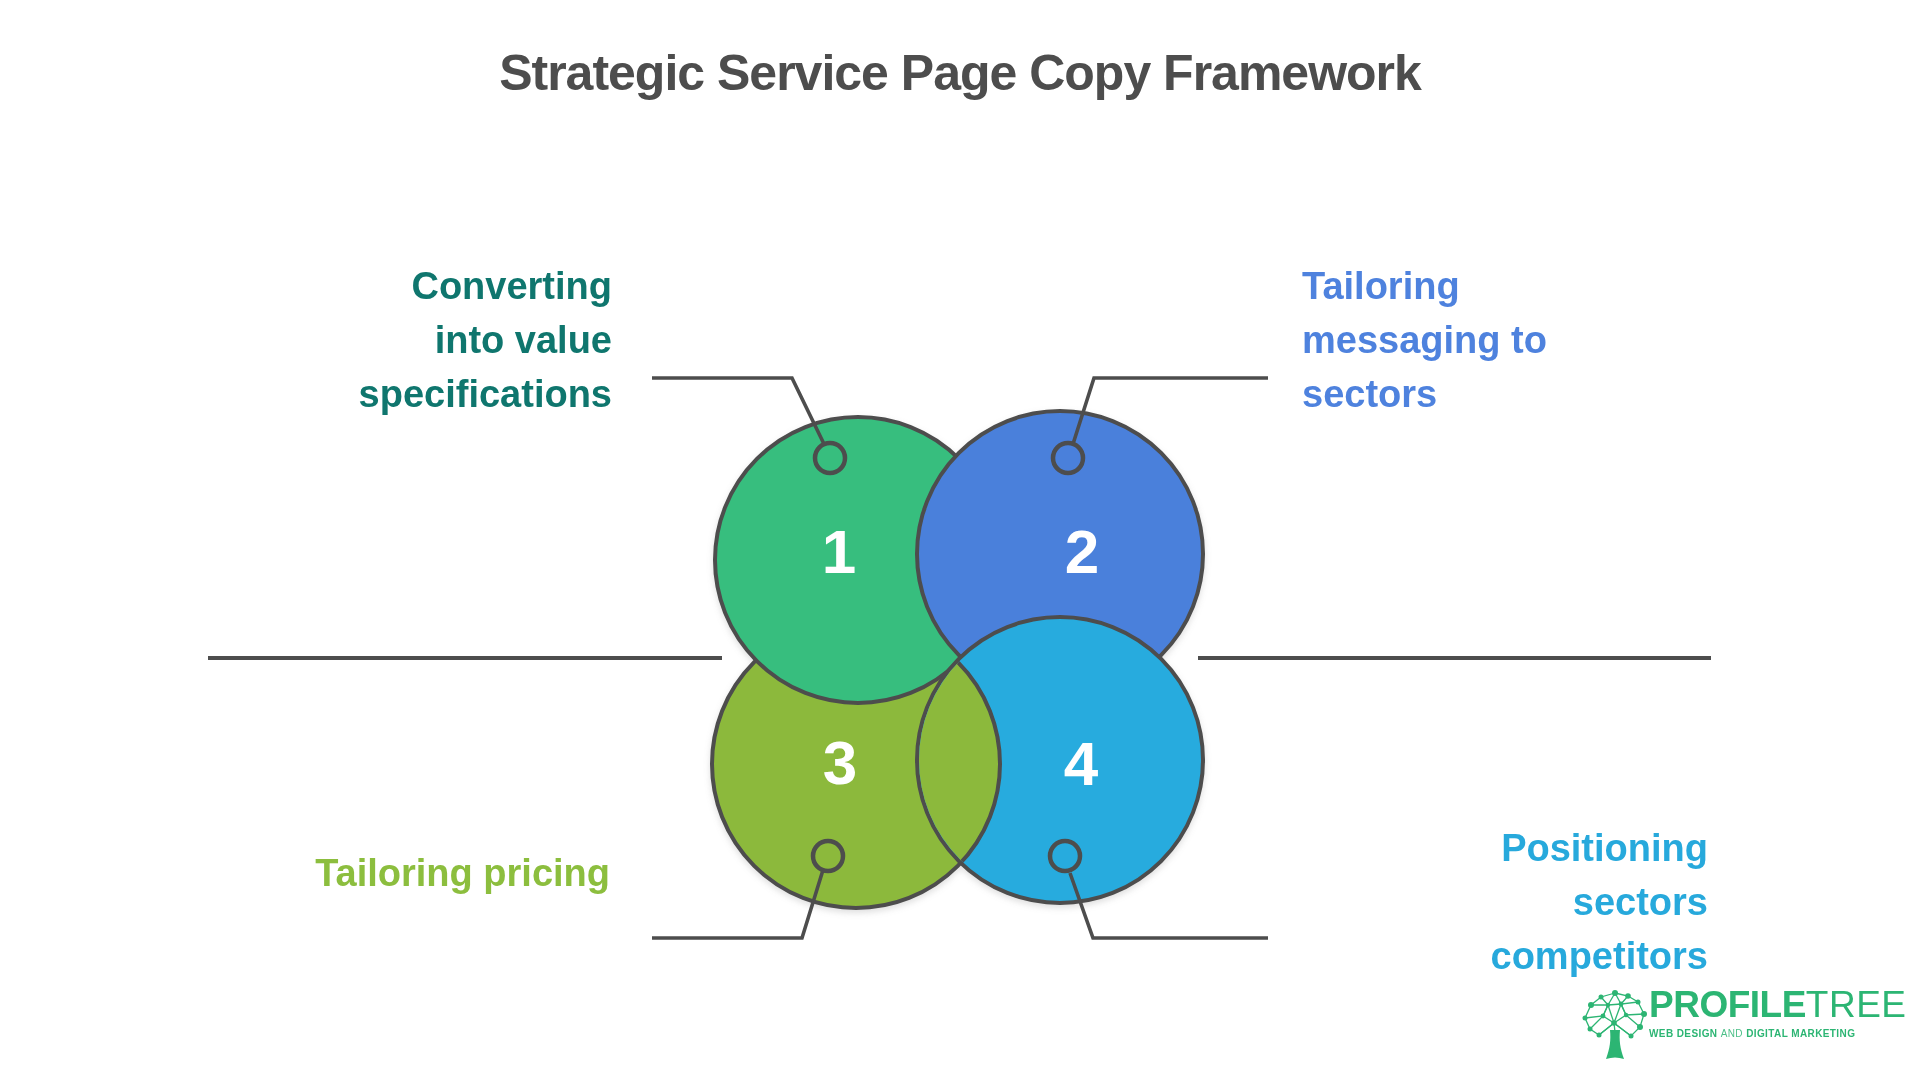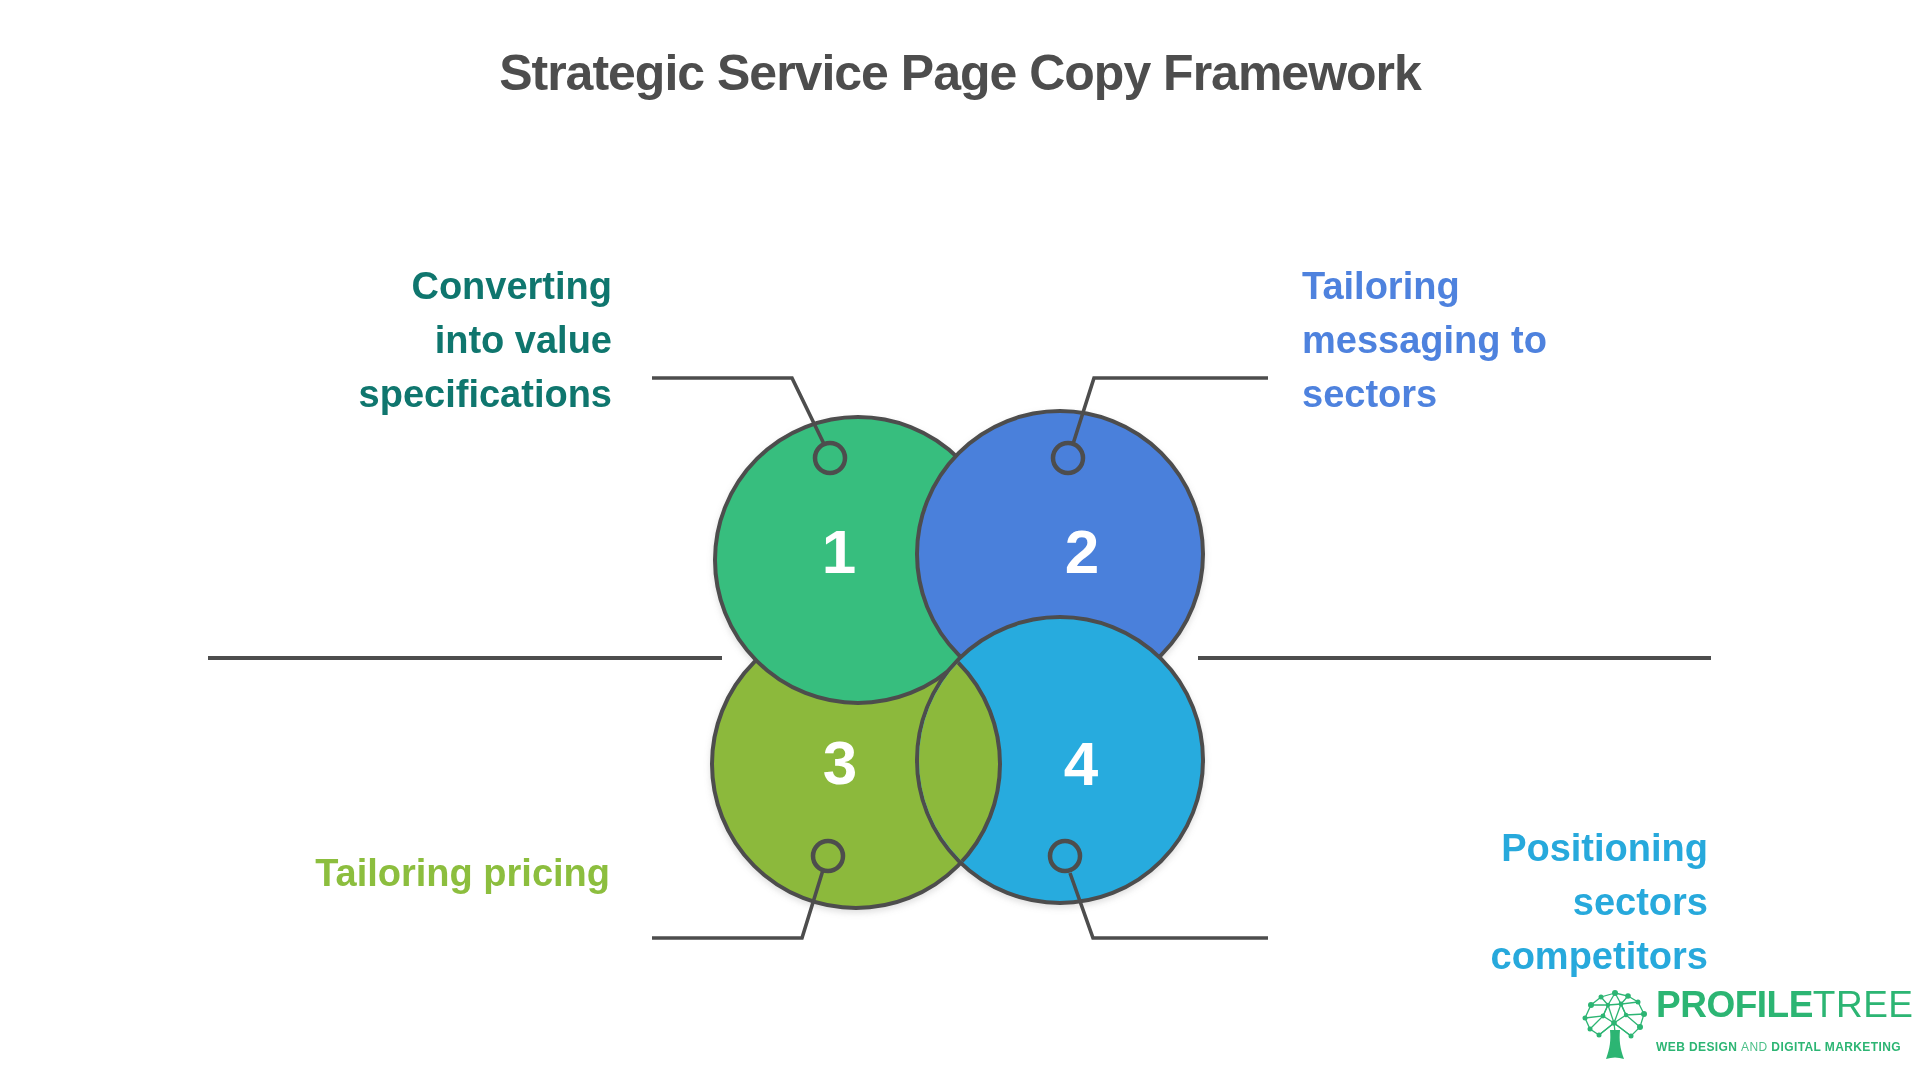--- a/index.html
+++ b/index.html
@@ -17,28 +17,28 @@
     position:absolute;font-size:38px;font-weight:700;line-height:54px;
     white-space:nowrap;
   }
   .step-label span{display:block;}
   .label-1{left:212px;width:400px;top:259px;text-align:right;}
   .label-2{left:1288px;width:420px;top:259px;text-align:left;margin-left:14px;}
   .label-3{left:210px;width:400px;top:846px;text-align:right;}
   .label-4{left:1288px;width:420px;top:821px;text-align:right;}
   .num{font-size:62px;font-weight:700;font-family:"Liberation Sans",sans-serif;}
   .logo{
-    position:absolute;left:1581px;top:986px;display:flex;align-items:flex-start;gap:7px;
+    position:absolute;left:1581px;top:986px;display:flex;align-items:flex-start;
   }
   .logo-icon{display:block;margin-top:2px;}
   .logo-text{display:flex;flex-direction:column;}
   .wordmark{font-size:37px;line-height:38px;letter-spacing:-0.5px;white-space:nowrap;}
   .wordmark .bold{font-weight:700;}
   .wordmark .light{font-weight:400;letter-spacing:0.5px;}
-  .tagline{font-size:12px;line-height:15px;letter-spacing:0.4px;white-space:nowrap;margin-top:16px;}
+  .tagline{font-size:10px;line-height:15px;letter-spacing:0.4px;white-space:nowrap;margin-top:2px;}
   .tagline .bold{font-weight:700;}
   .tagline .light{font-weight:400;opacity:0.85;}
 </style>
 </head>
 <body>
 
 <div class="canvas">
 
   <h1 class="page-title" style="color: rgb(77, 77, 77);">Strategic Service Page Copy Framework</h1>
 

